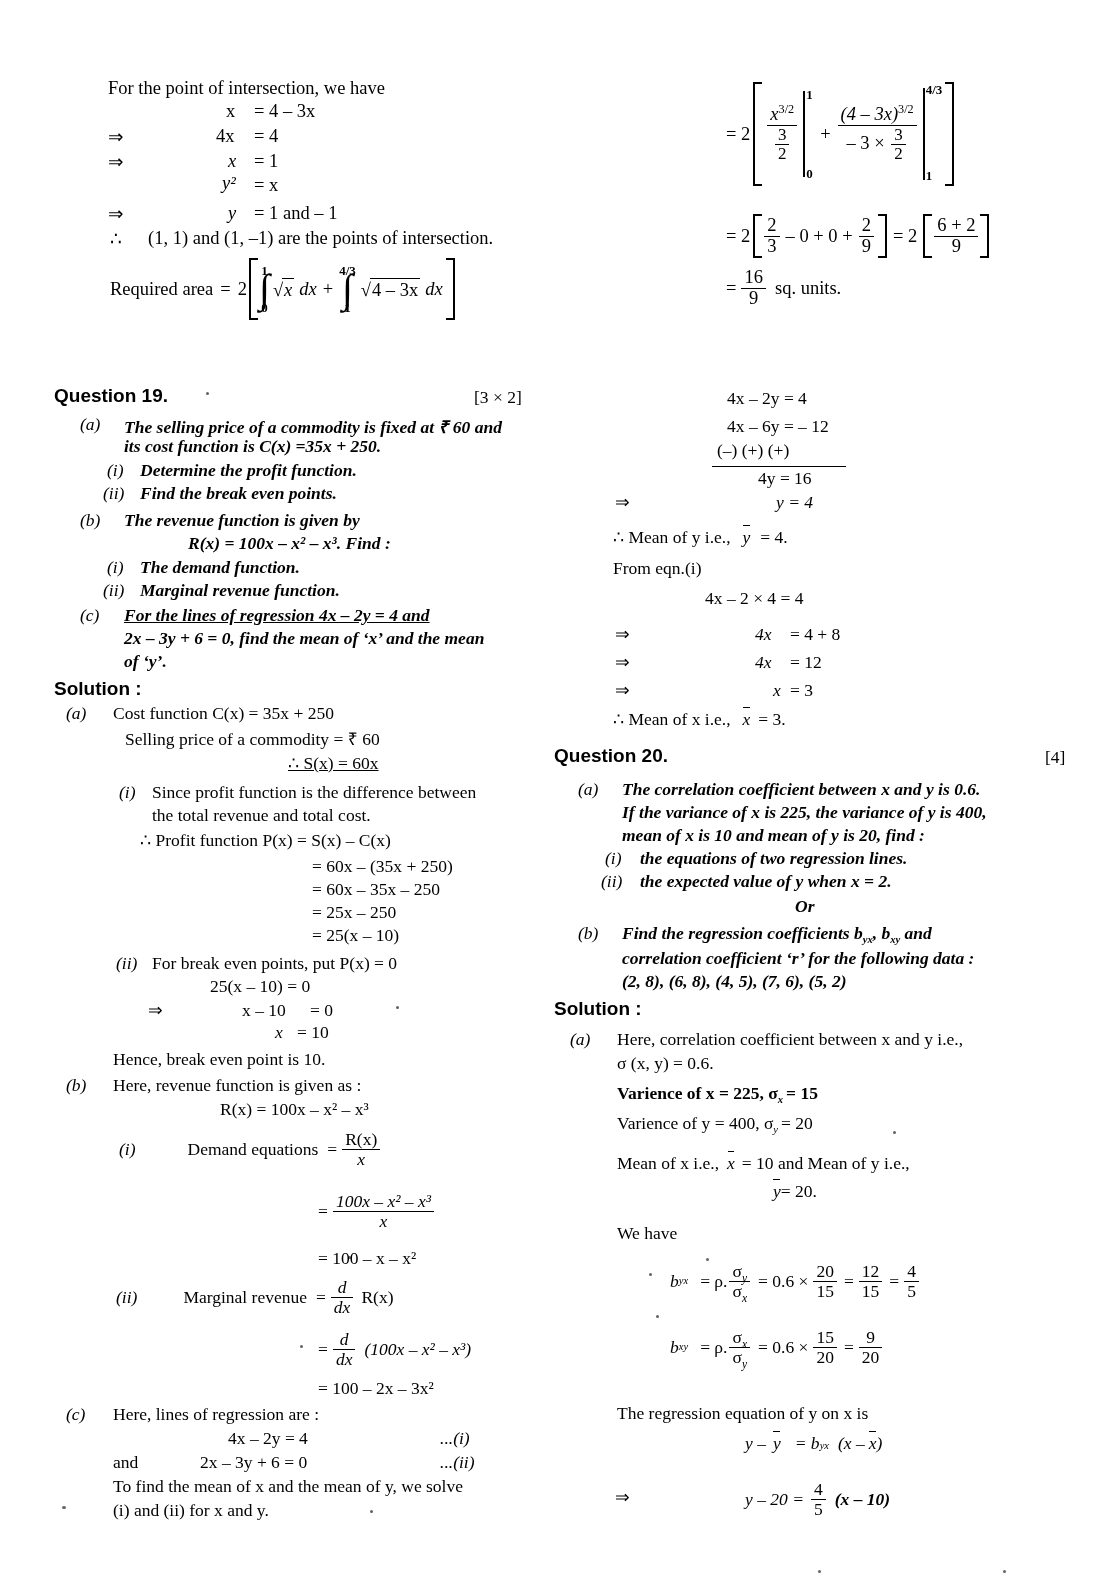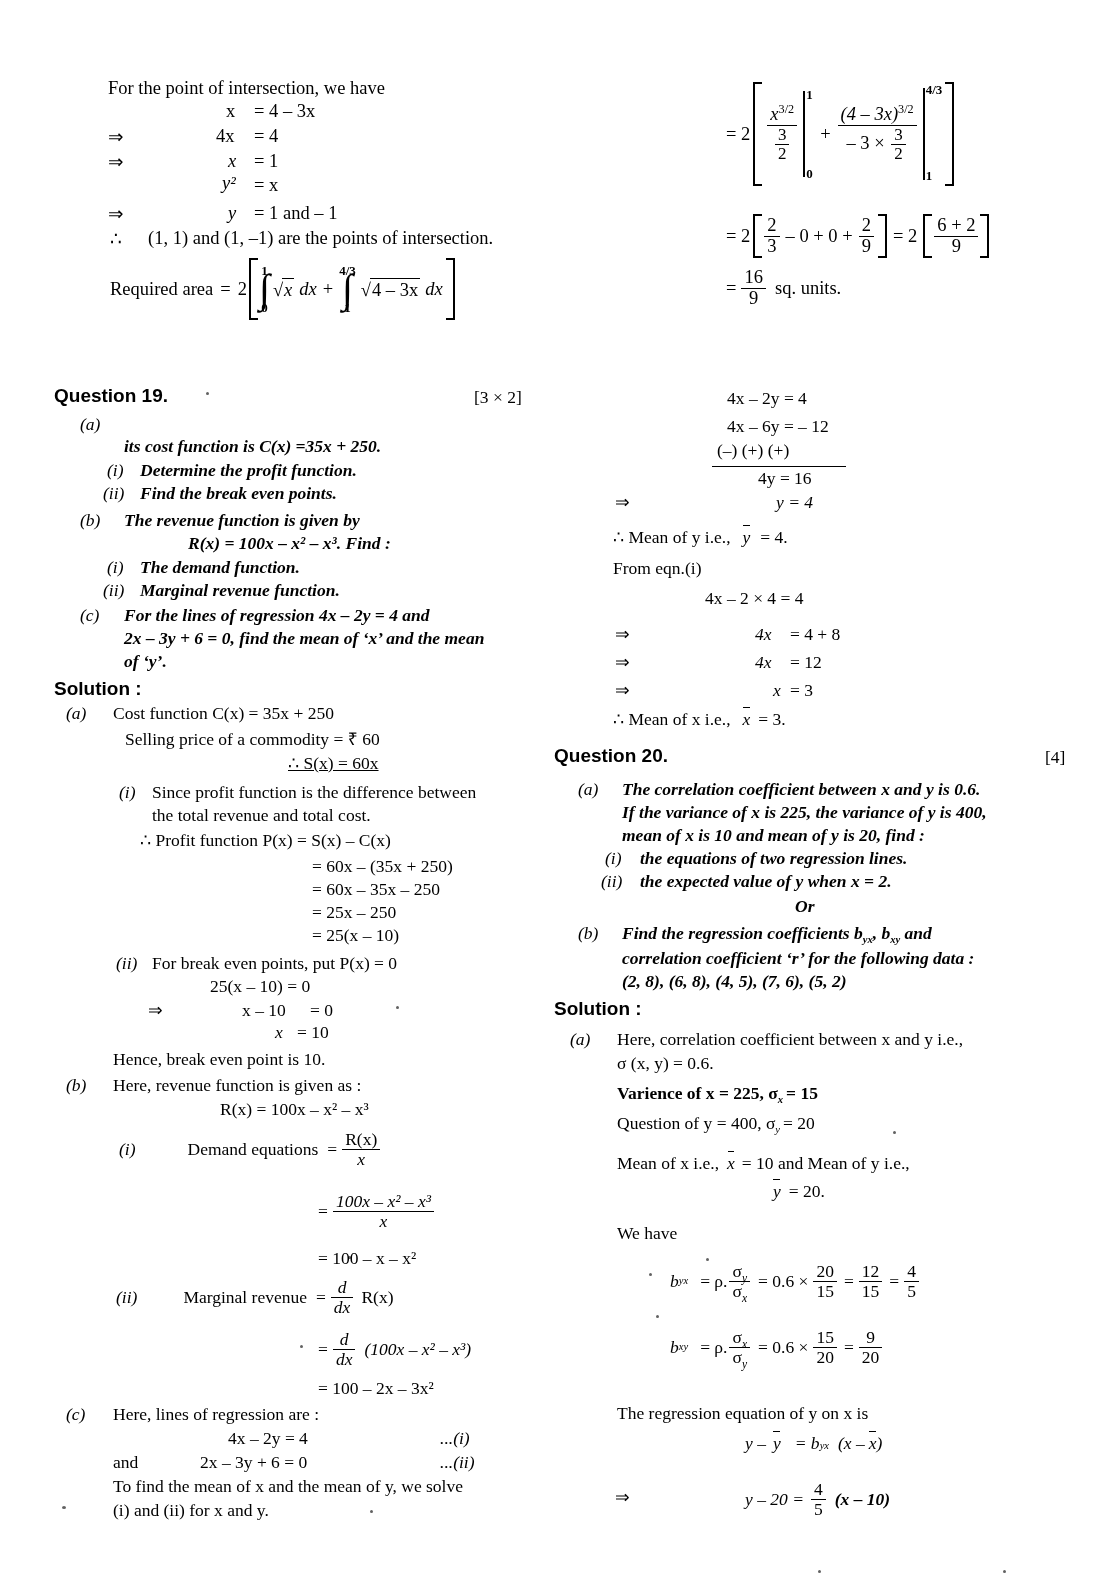--- a/index.html
+++ b/index.html
@@ -245,36 +245,37 @@
       <span class="den">9</span>
     </span>
     <span class="txt s18" style="margin-left:7px;">sq. units.</span>
   </div>
 
 
   <div class="blk sans bd" style="left:54px; top:385px; font-size:19px;">Question 19.</div>
   <div class="blk txt s17" style="left:474px; top:387px;">[3 × 2]</div>
 
   <div class="blk txt s17 it" style="left:80px; top:414px;">(a)</div>
+  <div class="blk txt s17 bd it" style="left:124px; top:414px;">The selling price of a commodity is fixed at ₹ 60 and</div>
   <div class="blk txt s17 bd it" style="left:124px; top:436px;">its cost function is C(x) =35x + 250.</div>
   <div class="blk txt s17 it" style="left:107px; top:460px;">(i)</div>
   <div class="blk txt s17 bd it" style="left:140px; top:460px;">Determine the profit function.</div>
   <div class="blk txt s17 it" style="left:103px; top:483px;">(ii)</div>
   <div class="blk txt s17 bd it" style="left:140px; top:483px;">Find the break even points.</div>
 
   <div class="blk txt s17 it" style="left:80px; top:510px;">(b)</div>
   <div class="blk txt s17 bd it" style="left:124px; top:510px;">The revenue function is given by</div>
   <div class="blk txt s17 bd it" style="left:188px; top:533px;">R(x) = 100x – x² – x³. Find :</div>
   <div class="blk txt s17 it" style="left:107px; top:557px;">(i)</div>
   <div class="blk txt s17 bd it" style="left:140px; top:557px;">The demand function.</div>
   <div class="blk txt s17 it" style="left:103px; top:580px;">(ii)</div>
   <div class="blk txt s17 bd it" style="left:140px; top:580px;">Marginal revenue function.</div>
 
   <div class="blk txt s17 it" style="left:80px; top:605px;">(c)</div>
-  <div class="blk txt s17 bd it" style="left:124px; top:605px;">For  the  lines  of  regression  4x  –  2y  =  4  and</div>
+  <div class="blk txt s17 bd it" style="left:124px; top:605px;text-decoration:underline;">For  the  lines  of  regression  4x  –  2y  =  4  and</div>
   <div class="blk txt s17 bd it" style="left:124px; top:628px;">2x – 3y + 6 = 0, find the mean of ‘x’ and the mean</div>
   <div class="blk txt s17 bd it" style="left:124px; top:651px;">of ‘y’.</div>
 
   <div class="blk sans bd" style="left:54px; top:678px; font-size:19px;">Solution :</div>
 
   <div class="blk txt s17 it" style="left:66px; top:703px;">(a)</div>
   <div class="blk txt s17" style="left:113px; top:703px;">Cost function C(x) = 35x + 250</div>
   <div class="blk txt s17" style="left:113px; top:726px;margin-left:12px;">Selling price of a commodity = ₹ 60</div>
   <div class="blk txt s17" style="left:288px; top:753px;text-decoration:underline;">∴ S(x) = 60x</div>
 
@@ -413,31 +414,31 @@
   <div class="blk sans bd" style="left:554px; top:998px; font-size:19px;">Solution :</div>
 
   <div class="blk txt s17 it" style="left:570px; top:1029px;">(a)</div>
   <div class="blk txt s17" style="left:617px; top:1029px;">Here, correlation coefficient between x and y i.e.,</div>
   <div class="blk txt s17" style="left:617px; top:1053px;">σ (x, y) = 0.6.</div>
 
   <div class="blk" style="left:617px; top:1083px;font-weight:bold;">
     <span class="txt s17">Varience of x = 225,  σ</span><span class="txt s17 it sub">x</span><span class="txt s17" style="margin-left:3px;">= 15</span>
   </div>
   <div class="blk" style="left:617px; top:1113px;">
-    <span class="txt s17">Question of y = 400,  σ</span><span class="txt s17 it sub">y</span><span class="txt s17" style="margin-left:3px;">= 20</span>
+    <span class="txt s17">Varience of y = 400,  σ</span><span class="txt s17 it sub">y</span><span class="txt s17" style="margin-left:3px;">= 20</span>
   </div>
 
   <div class="blk" style="left:617px; top:1152px; display:flex; align-items:baseline;">
     <span class="txt s17">Mean of  x i.e.,</span>
     <span class="ovl txt s17 it" style="margin-left:8px;">x</span>
     <span class="txt s17" style="margin-left:7px;">= 10 and Mean of y i.e.,</span>
   </div>
   <div class="blk" style="left:773px; top:1180px; display:flex; align-items:baseline;">
     <span class="ovl txt s17 it">y</span>
-    <span class="txt s17" style="margin-left:8px;">= 20.</span>
+    <span class="txt s17" style="">= 20.</span>
   </div>
 
   <div class="blk txt s17" style="left:617px; top:1223px;">We have</div>
 
   <div class="blk" style="left:670px; top:1262px; display:flex; align-items:center;">
     <span class="txt s17 it">b</span>
       <span class="txt s17 it sub">yx</span>
     <span class="txt s17" style="margin-left:12px;">= ρ.</span>
     <span class="frac txt s17" style="margin-left:2px;">
       <span class="num"><span>σ</span><span class="sub it">y</span></span>

